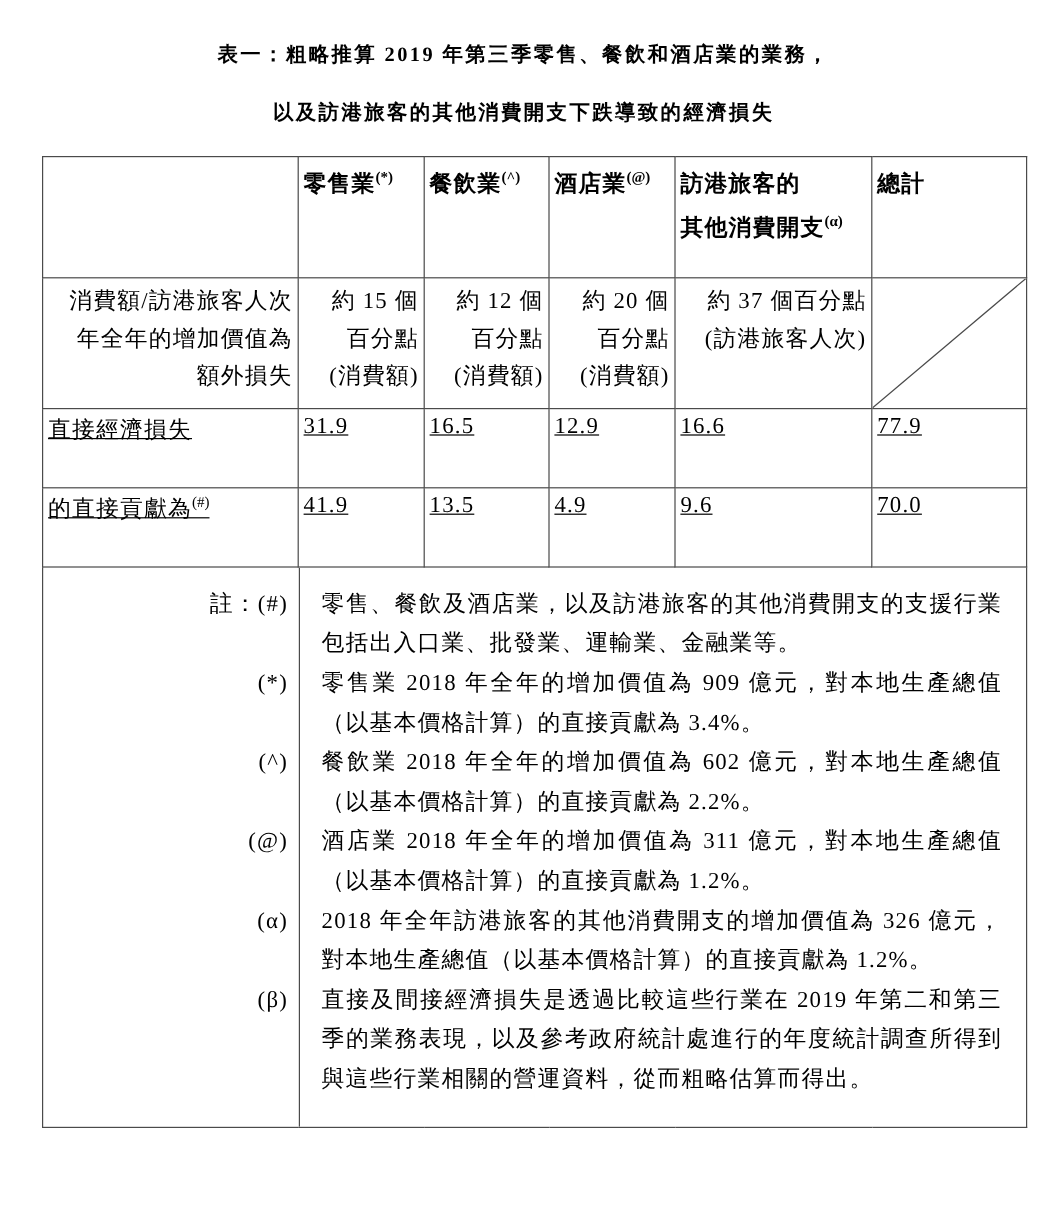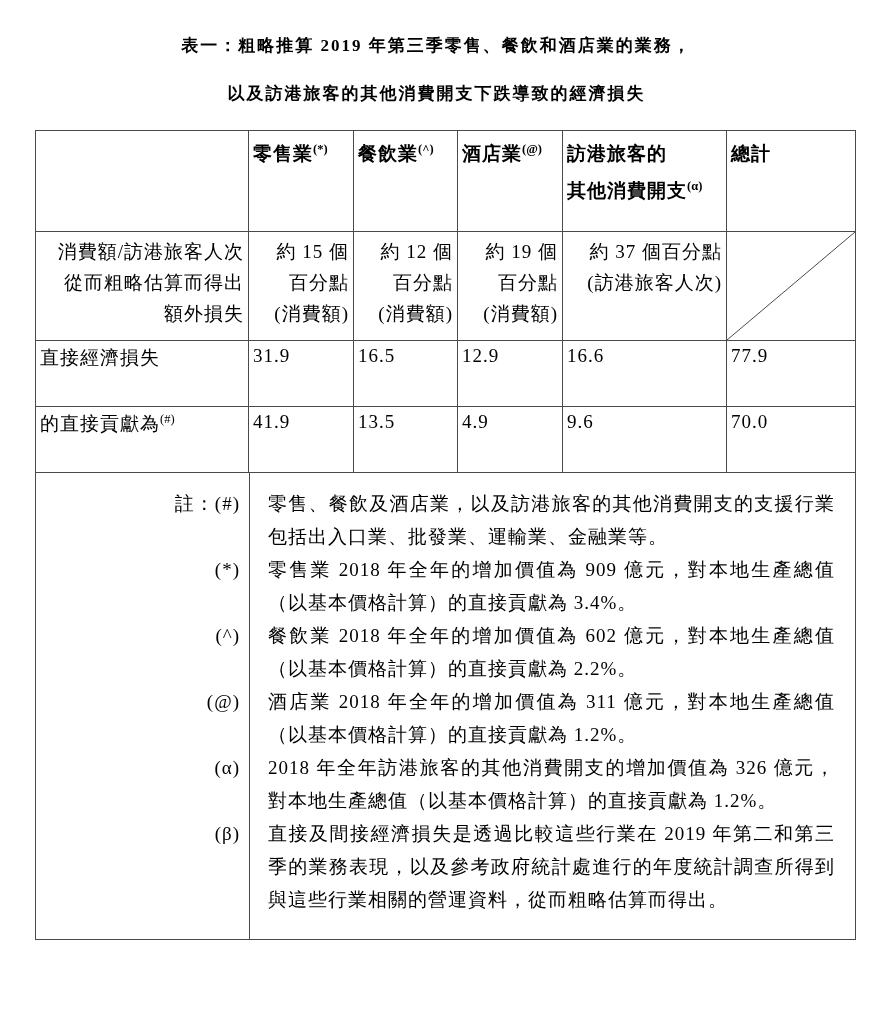--- a/index.html
+++ b/index.html
@@ -59,20 +59,21 @@
   }
   
   .r-unit td {
     height: 48px;
     padding: 8px 4px 0 11px;
   }
   
   .r-data td {
     height: 57px;
     padding: 13px 4px 0 11px;
+    text-decoration: underline;
   }
   .r-bold td {
     height: 65px;
     font-weight: bold;
     padding-top: 15px;
   }
   td.num {
     letter-spacing: 0;
     font-size: 19.5px;
   }
@@ -148,35 +149,35 @@
         <td><span>零售業</span><sup>(*)</sup></td>
         <td><span>餐飲業</span><sup>(^)</sup></td>
         <td><span>酒店業</span><sup>(@)</sup></td>
         <td><span>訪港旅客的</span><br><span>其他消費開支</span><sup>(α)</sup></td>
         <td><span>總計</span></td>
       </tr>
 
       <tr class="r-loss">
         <td>
           <div>消費額/訪港旅客人次</div>
-          <div>從而粗略估算而得出</div>
+          <div>年全年的增加價值為</div>
           <div>額外損失</div>
         </td>
         <td>
           <div>約 15 個</div>
           <div>百分點</div>
           <div>(消費額)</div>
         </td>
         <td>
           <div>約 12 個</div>
           <div>百分點</div>
           <div>(消費額)</div>
         </td>
         <td>
-          <div>約 19 個</div>
+          <div>約 20 個</div>
           <div>百分點</div>
           <div>(消費額)</div>
         </td>
         <td>
           <div>約 37 個百分點</div>
           <div>(訪港旅客人次)</div>
         </td>
         <td class="diag">
           <svg viewBox="0 0 100 100" preserveAspectRatio="none">
             <line x1="0" y1="100" x2="100" y2="0" stroke="#4a4a4a" stroke-width="1" vector-effect="non-scaling-stroke"></line>

